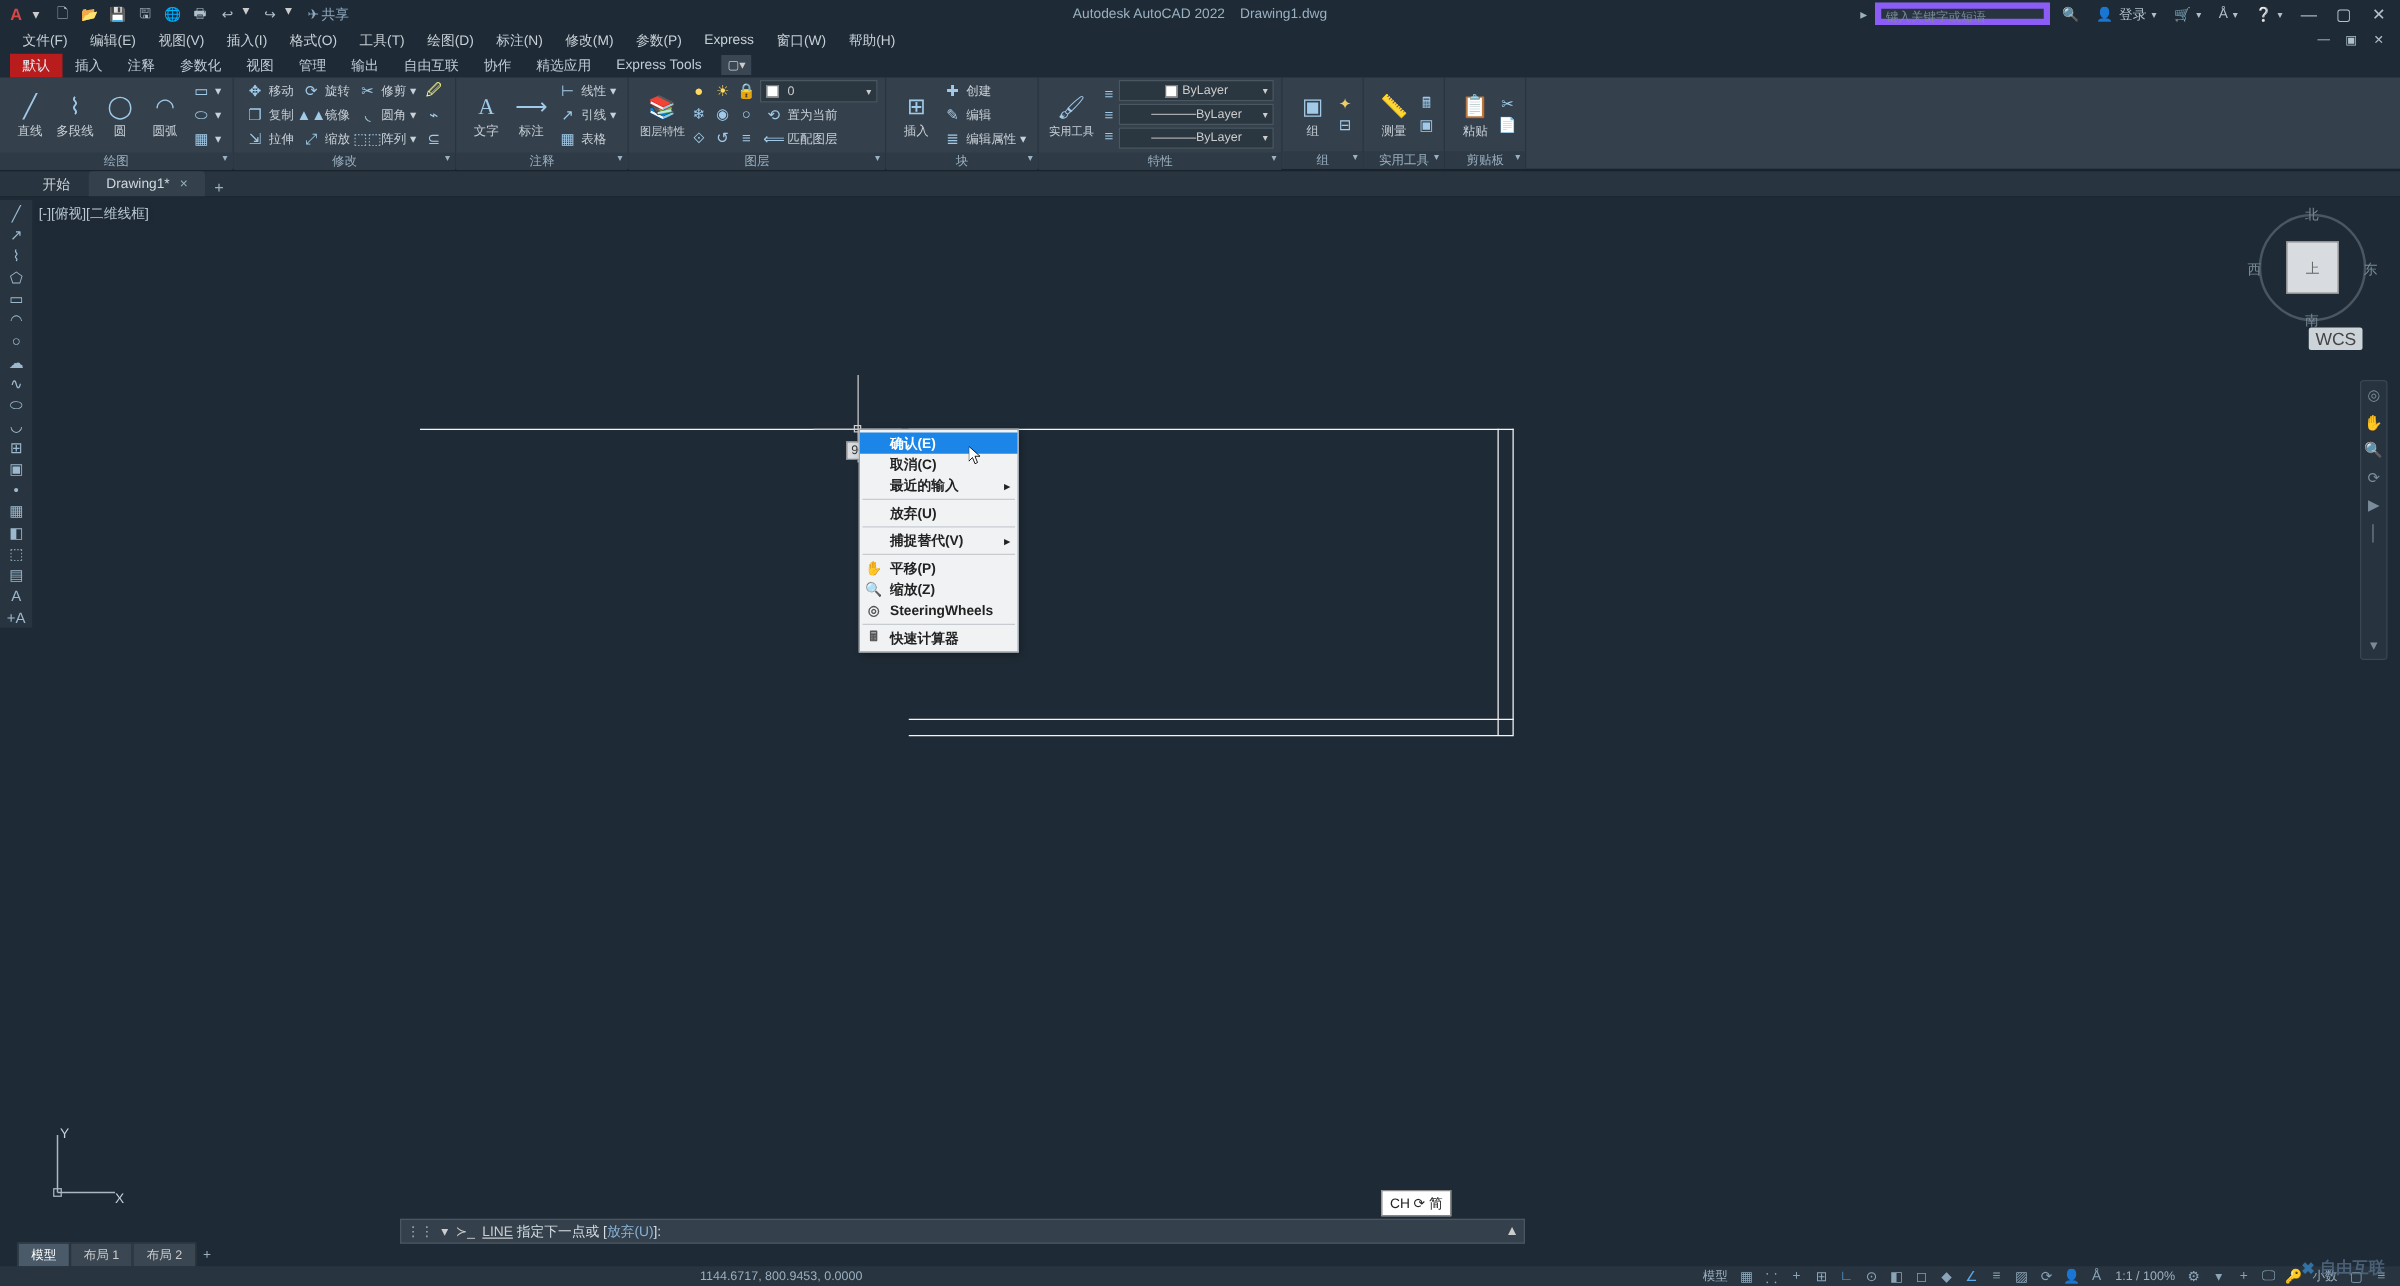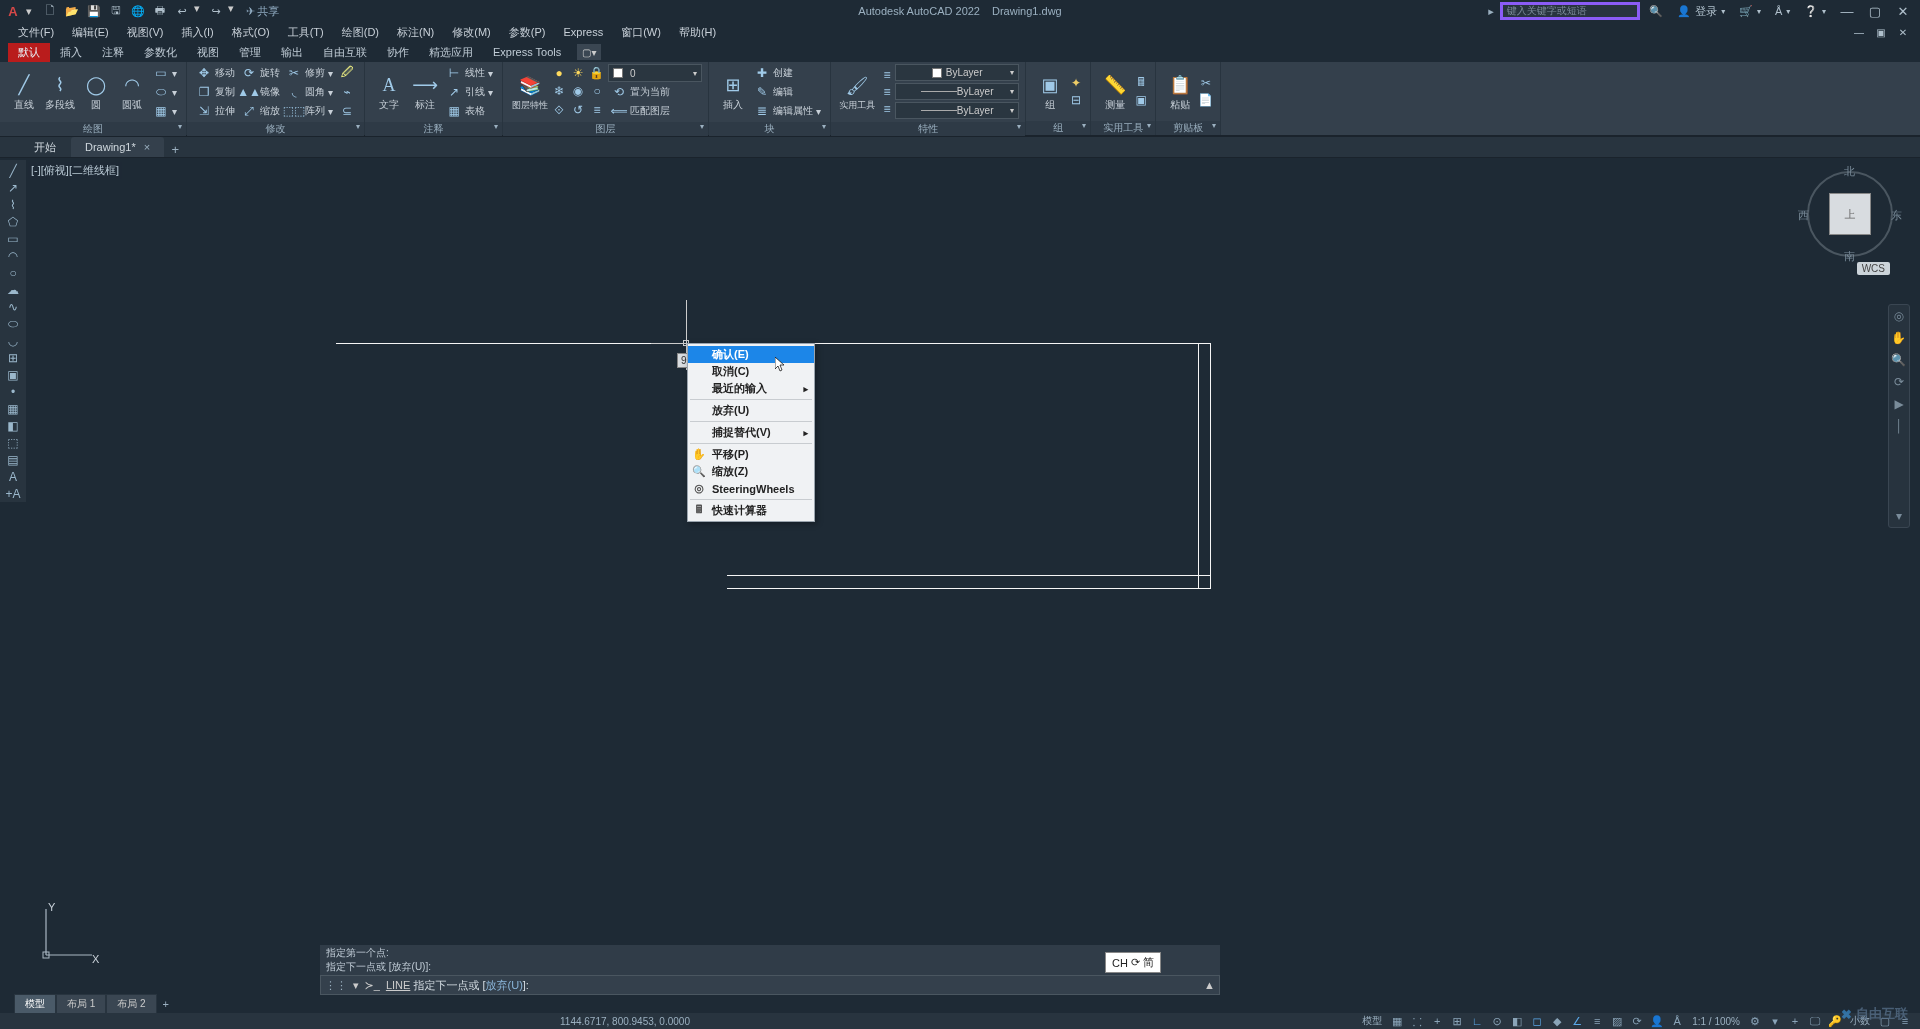--- a/index.html
+++ b/index.html
@@ -7,21 +7,21 @@
 
 
 .title-bar { height: 22px; background: #1e2a35; display: flex; align-items: center; position: relative; }
 .app-logo { width: 18px; height: 18px; margin: 0 4px; display: flex; align-items: center; justify-content: center; color: #d54848; font-weight: bold; font-size: 13px; }
 .qat { display: flex; gap: 2px; margin-left: 4px; }
 .qat-btn { width: 20px; height: 18px; display: flex; align-items: center; justify-content: center; color: #b0c0cc; }
 .qat-dd { width: 10px; }
 .share { margin-left: 8px; color: #8faac0; display: flex; align-items: center; gap: 2px; }
 .title-center { position: absolute; left: 50%; transform: translateX(-50%); color: #9bb0c0; display:flex; gap:12px;justify-content:flex-end;}
 .title-right { position: absolute; right: 6px; display: flex; align-items: center; gap: 6px; }
-.search-box { background: #28343f; border: 3px solid #8b5cf6; height: 18px; width: 140px; padding: 0 4px; color: #7a8a99; font-size: 10px; display:flex; align-items:center; }
+.search-box { background: #28343f; border: 5px solid #8b5cf6; height: 18px; width: 140px; padding: 0 4px; color: #7a8a99; font-size: 10px; display:flex; align-items:flex-start; }
 .title-right-btn { color: #b0c0cc; display: flex; align-items: center; gap: 4px; padding: 0 4px; }
 .win-btn { width: 22px; text-align: center; color: #b0c0cc; font-size: 13px;}
 
 
 .menu-bar { height: 20px; display: flex; align-items: center; padding-left: 10px; gap: 2px; }
 .menu-item { padding: 2px 8px; color: #c8d0d8; font-size: 11px; }
 
 
 .ribbon-tabs { height: 20px; display: flex; align-items: center; padding-left: 8px; gap: 0; background:#1e2a35; }
 .ribbon-tab { padding: 2px 10px; color: #c0ccd6; font-size: 11px; }
@@ -61,21 +61,21 @@
 .ucs svg { overflow:visible;}
 
 
 .left-tb { position:absolute; top:160px; left:0; width:26px; background:#28343f; display:flex; flex-direction:column; padding-top:2px;}
 .left-tb-btn { width:26px; height:17px; display:flex; align-items:center; justify-content:center; color:#9bb8cc; font-size:12px;}
 
 
 .viewcube { position:absolute; top:164px; right:20px; width:100px; height:100px; display:flex; align-items:center; justify-content:center;}
 .viewcube-face { width:42px; height:42px; background:#d8dce0; border:1px solid #888; display:flex; align-items:center; justify-content:center; color:#666; font-size:11px;}
 .vc-dir { position:absolute; color:#7a8c9a; font-size:11px;}
-.wcs-badge { position:absolute; top:262px; right:30px; background:#ccd4da; color:#444; padding:1px 5px; font-size:10px; border-radius:2px;}
+.wcs-badge { position:absolute; top:262px; right:30px; background:#ccd4da; color:#444; padding:1px 5px; font-size:14px; border-radius:2px;}
 .navbar { position:absolute; top:304px; right:10px; width:22px; background:rgba(40,52,63,0.9); border:1px solid #3a4652; display:flex; flex-direction:column; border-radius:3px;}
 .navbar-btn { height:22px; display:flex; align-items:center; justify-content:center; color:#7a8c9a; font-size:12px;}
 
 
 .ctx-menu { position:absolute; background:#f0f2f4; border:1px solid #9aa4ae; box-shadow:2px 2px 6px rgba(0,0,0,0.3); width:128px; font-size:11px; color:#222; padding:2px 0;}
 .ctx-item { height:17px; display:flex; align-items:center; padding-left:24px; position:relative;font-weight:bold;}
 .ctx-item.hl { background:#1c86e8; color:#fff;}
 .ctx-sep { height:1px; background:#c8ccd0; margin:2px 2px;}
 .ctx-arrow { position:absolute; right:6px; font-size:9px;}
 .ctx-icon { position:absolute; left:4px; width:14px; display:flex; justify-content:center; color:#555; font-size:11px;}
@@ -552,24 +552,20 @@
   <div class="navbar-btn">◎</div>
   <div class="navbar-btn">✋</div>
   <div class="navbar-btn">🔍</div>
   <div class="navbar-btn">⟳</div>
   <div class="navbar-btn">▶</div>
   <div class="navbar-btn" style="height:90px; align-items:flex-start; padding-top:4px;">│</div>
   <div class="navbar-btn">▾</div>
 </div>
 
 <div class="cmd-area">
-  <div class="cmd-hist">
-    <div>指定第一个点:</div>
-    <div>指定下一点或 [放弃(U)]:</div>
-  </div>
   <div class="cmd-input-row">
     <span class="cmd-handle">⋮⋮</span>
     <span>▾</span>
     <span>≻_</span>
     <span class="cmd-text"><span style="color:#ccc;text-decoration:underline;">LINE</span> <span>指定下一点或 [</span><span class="cmd-link">放弃(U)</span><span>]:</span></span>
     <span style="margin-left:auto;">▲</span>
   </div>
 </div>
 
 <div class="ime-box" style="left:1105px; bottom:56px;">

